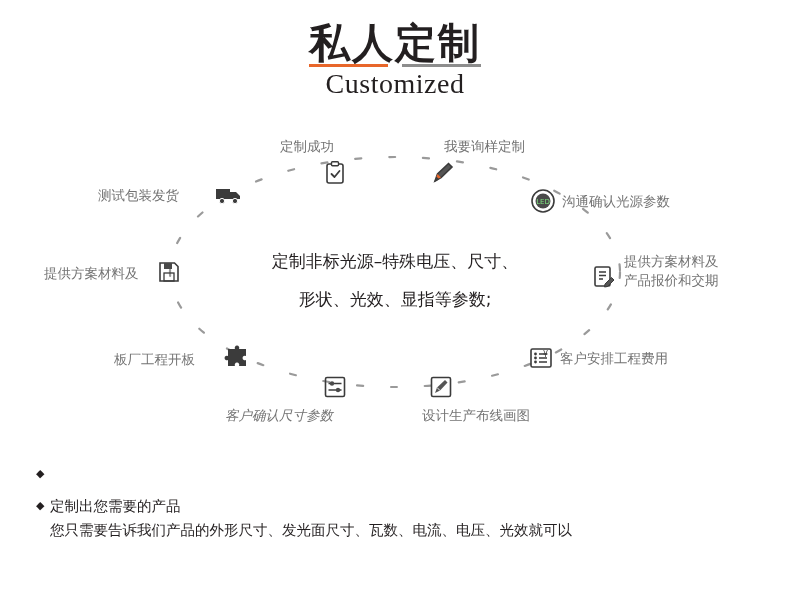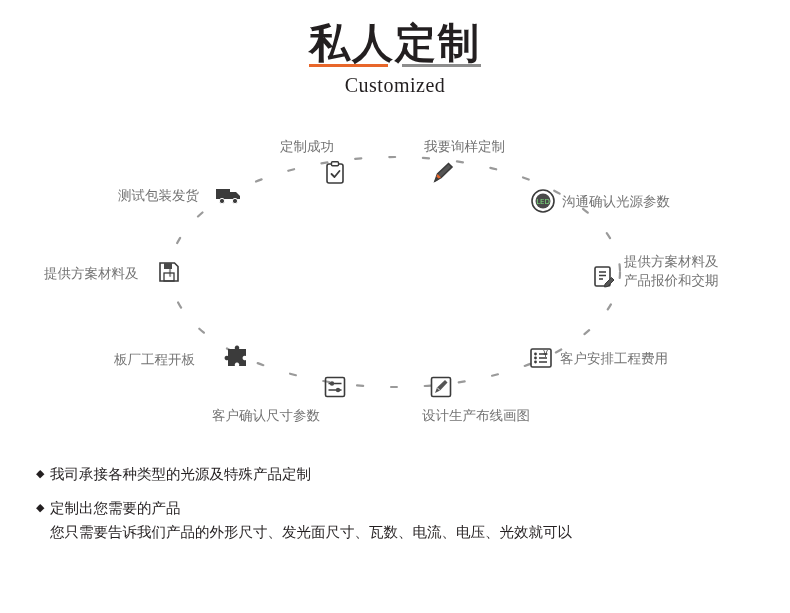--- a/index.html
+++ b/index.html
@@ -57,23 +57,23 @@
   .title-underline .seg-gray {
     position: absolute;
     right: 0;
     top: 0;
     width: 46%;
     height: 3px;
     background: #8d8d8d;
   }
   .title-en {
     font-family: "Liberation Serif", serif;
-    font-size: 20px;
-    color: #231f20;
-    margin-top: 6px;
+    font-size: 28px;
+    color: #231f20;
+    margin-top: 0;
     letter-spacing: 0.5px;
   }
 
   
   .diagram {
     position: absolute;
     left: 0;
     top: 112px;
     width: 790px;
     height: 330px;
@@ -158,23 +158,27 @@
     </div>
     <div class="title-en">Customized</div>
   </div>
 
   <div class="diagram">
 
     <svg class="ellipse-svg" width="790" height="330" viewBox="0 0 790 330">
       <ellipse cx="395" cy="160" rx="225" ry="115" fill="none" stroke="#9a9a9a" stroke-width="2.2" stroke-dasharray="6 28" stroke-linecap="round"></ellipse>
     </svg>
 
-
-    <div class="node">
-      <div class="node-label" style="left:424px; top:25px;">我要询样定制</div>
+    <div class="center-text">
+      <div>定制非标光源–特殊电压、尺寸、</div>
+      <div>形状、光效、显指等参数;</div>
+    </div>
+
+    <div class="node">
+      <div class="node-label" style="left:444px; top:25px;">我要询样定制</div>
       <div class="icon-box" style="left:430px; top:48px;">
         <svg width="26" height="26" viewBox="0 0 26 26">
           <g stroke="#3b3b3b" stroke-width="1.6" fill="none">
             <path d="M5 21 L7.5 14 L18.5 3.5 L22 7 L11 17.5 Z" fill="#555"></path>
             <path d="M5 21 L8.5 18.5" stroke="#3b3b3b"></path>
           </g>
           <path d="M7.5 14 L11 17.5 L8.6 18.6 L6.4 16.4 Z" fill="#e8662a"></path>
         </svg>
       </div>
     </div>
@@ -231,21 +235,21 @@
 
     <div class="node">
       <div class="icon-box" style="left:322px; top:262px;">
         <svg width="26" height="26" viewBox="0 0 26 26">
           <rect x="3.5" y="3.5" width="19" height="19" rx="1.5" fill="none" stroke="#3b3b3b" stroke-width="1.6"></rect>
           <path d="M6.5 9.5 H19.5 M6.5 16 H19.5" stroke="#3b3b3b" stroke-width="1.4"></path>
           <circle cx="10" cy="9.5" r="2.2" fill="#4a4a4a"></circle>
           <circle cx="16" cy="16" r="2.2" fill="#4a4a4a"></circle>
         </svg>
       </div>
-      <div class="node-label" style="left:212px; top:294px;">客户确认尺寸参数</div>
+      <div class="node-label" style="left:225px; top:294px;font-style:italic;">客户确认尺寸参数</div>
     </div>
 
     <div class="node">
       <div class="icon-box" style="left:224px; top:232px;">
         <svg width="26" height="26" viewBox="0 0 26 26">
           <path d="M4 5 h7 a2.3 2.3 0 1 1 4 0 h7 v7 a2.3 2.3 0 1 0 0 4 v6 h-7 a2.3 2.3 0 1 0 -4 0 h-7 v-6 a2.3 2.3 0 1 1 0 -4 z" fill="#3b3b3b"></path>
         </svg>
       </div>
       <div class="node-label" style="left:114px; top:238px;">板厂工程开板</div>
     </div>
@@ -263,40 +267,39 @@
 
     <div class="node">
       <div class="icon-box" style="left:214px; top:70px;">
         <svg width="30" height="26" viewBox="0 0 30 26">
           <rect x="2" y="7" width="14" height="10" fill="#3b3b3b"></rect>
           <path d="M16 10 h6 l4 4 v3 h-10 z" fill="#3b3b3b"></path>
           <circle cx="8" cy="19" r="2.6" fill="#3b3b3b" stroke="#fff" stroke-width="1"></circle>
           <circle cx="21" cy="19" r="2.6" fill="#3b3b3b" stroke="#fff" stroke-width="1"></circle>
         </svg>
       </div>
-      <div class="node-label" style="left:98px; top:74px;margin-left:20px;">测试包装发货</div>
+      <div class="node-label" style="left:98px; top:74px;">测试包装发货</div>
     </div>
 
     <div class="node">
       <div class="node-label" style="left:280px; top:25px;">定制成功</div>
       <div class="icon-box" style="left:322px; top:48px;">
         <svg width="26" height="26" viewBox="0 0 26 26">
           <rect x="5" y="4" width="16" height="19" rx="2" fill="none" stroke="#3b3b3b" stroke-width="1.6"></rect>
           <rect x="9.5" y="1.8" width="7" height="4" rx="1" fill="#fff" stroke="#3b3b3b" stroke-width="1.4"></rect>
           <path d="M9.5 14 l3 3 l5 -6" fill="none" stroke="#3b3b3b" stroke-width="1.8" stroke-linecap="round" stroke-linejoin="round"></path>
         </svg>
       </div>
     </div>
 
   </div>
 
   <div class="bullets">
     <div class="bullet-row">
       <div class="bullet-dot">◆</div>
-      <div class="bullet-text">我司承接各种类型的光源及特殊产品定制</div>
     </div>
     <div class="bullet-row">
       <div class="bullet-dot">◆</div>
       <div class="bullet-text">
         <div>定制出您需要的产品</div>
         <div>您只需要告诉我们产品的外形尺寸、发光面尺寸、瓦数、电流、电压、光效就可以</div>
       </div>
     </div>
   </div>
 

